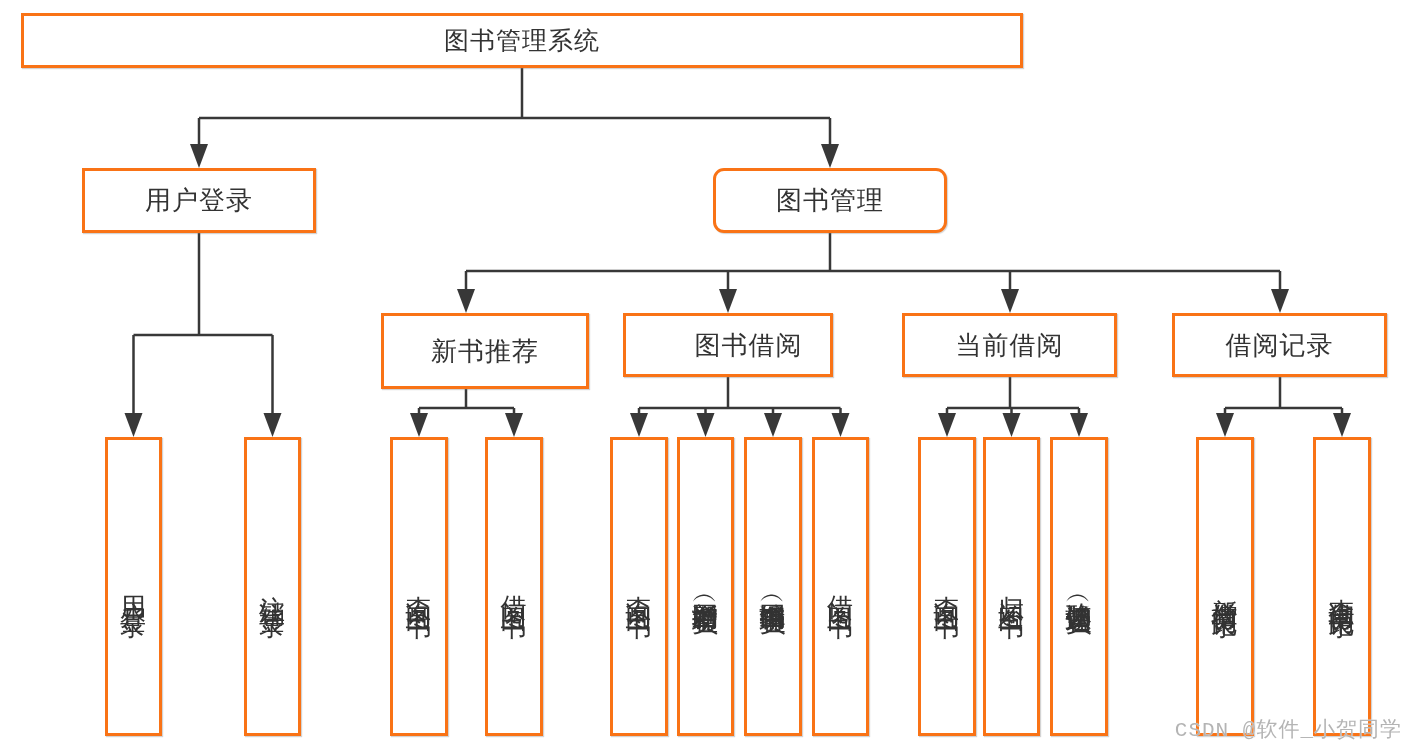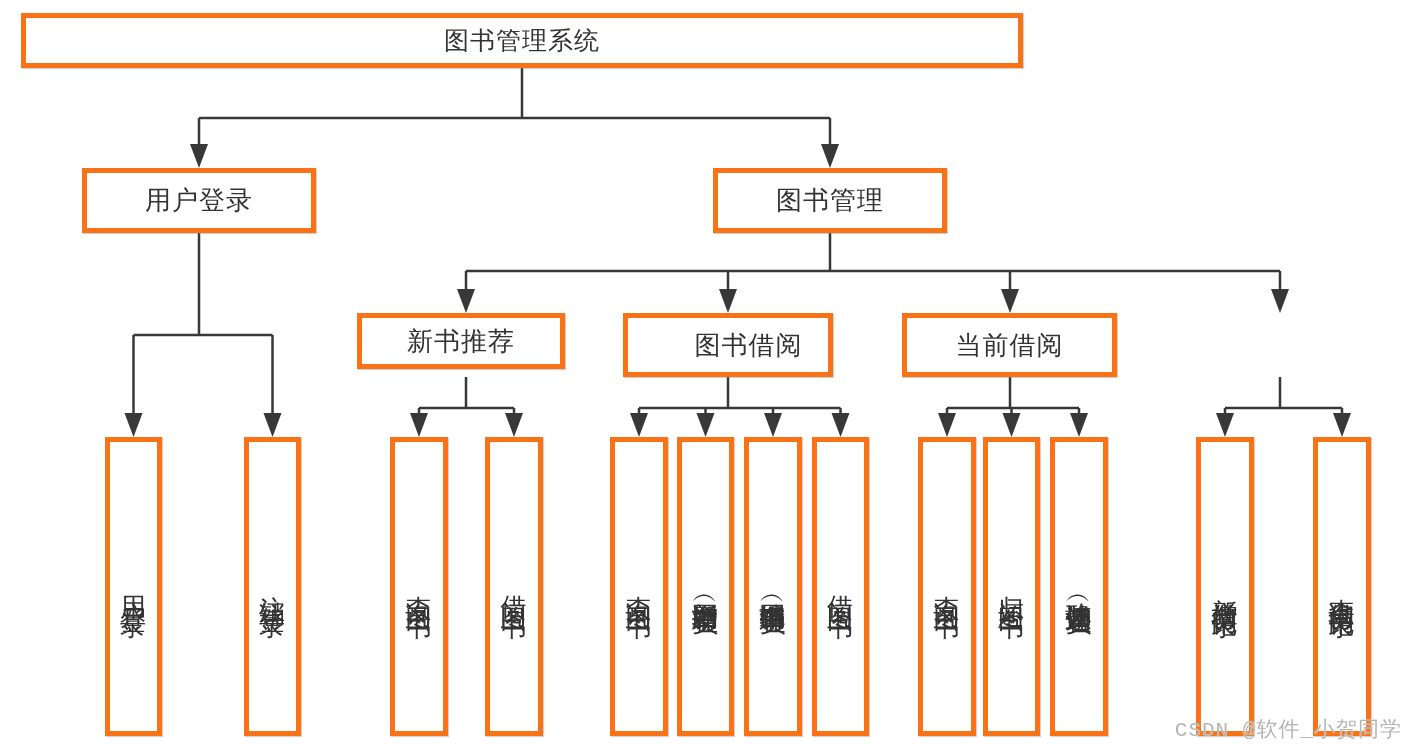--- a/index.html
+++ b/index.html
@@ -13,21 +13,21 @@
   }
   .connectors {
     position: absolute;
     left: 0; top: 0;
     width: 1405px; height: 747px;
     pointer-events: none;
   }
   .node {
     position: absolute;
     box-sizing: border-box;
-    border: 5px solid #f97316;
+    border: 3px solid #f97316;
     background: #ffffff;
     color: #333333;
     display: flex;
     align-items: center;
     justify-content: center;
     text-align: center;
     box-shadow: 1px 1px 1px rgba(130,130,130,0.35);
   }
   .h-node { font-size: 26px; letter-spacing: 1px; white-space: nowrap; }
   .root-node { font-size: 25px; }
@@ -92,25 +92,26 @@
       <polygon points="1002.5,413 1020.5,413 1011.5,437"></polygon>
       <polygon points="1070,413 1088,413 1079,437"></polygon>
       <polygon points="1216,413 1234,413 1225,437"></polygon>
       <polygon points="1333,413 1351,413 1342,437"></polygon>
     </g>
   </svg>
 
   <div class="node h-node root-node" style="left:21px; top:13px; width:1002px; height:55px;">图书管理系统</div>
 
   <div class="node h-node" style="left:82px; top:168px; width:234px; height:65px;">用户登录</div>
-  <div class="node h-node" style="left:713px; top:168px; width:234px; height:65px;">图书管理</div>
+  <div class="node h-node" style="left:713px; top:168px; width:234px; height:65px;border-radius:11px;">图书管理</div>
 
-  <div class="node h-node" style="left:357px; top:313px; width:208px; height:56px;text-align:center;">新书推荐</div>
+  <div class="node h-node" style="left:381px; top:313px; width:208px; height:76px;text-align:center;">新书推荐</div>
   <div class="node h-node" style="left:623px; top:313px; width:210px; height:64px;padding-left:41px;">图书借阅</div>
   <div class="node h-node" style="left:902px; top:313px; width:215px; height:64px;text-align:right;">当前借阅</div>
+  <div class="node h-node" style="left:1172px; top:313px; width:215px; height:64px;">借阅记录</div>
 
   <div class="node v-node" style="left:105px; top:437px; width:57px; height:299px;">用户登录</div>
   <div class="node v-node" style="left:244px; top:437px; width:57px; height:299px;">注销登录</div>
 
   <div class="node v-node" style="left:390px; top:437px; width:58px; height:299px;">查询图书</div>
   <div class="node v-node" style="left:485px; top:437px; width:58px; height:299px;">借阅图书</div>
 
   <div class="node v-node" style="left:610px; top:437px; width:58px; height:299px;">查询图书</div>
   <div class="node v-node" style="left:677px; top:437px; width:57px; height:299px; letter-spacing:1px;">新增图书（管理员）</div>
   <div class="node v-node" style="left:744px; top:437px; width:58px; height:299px; letter-spacing:1px;">编辑图书（管理员）</div>

